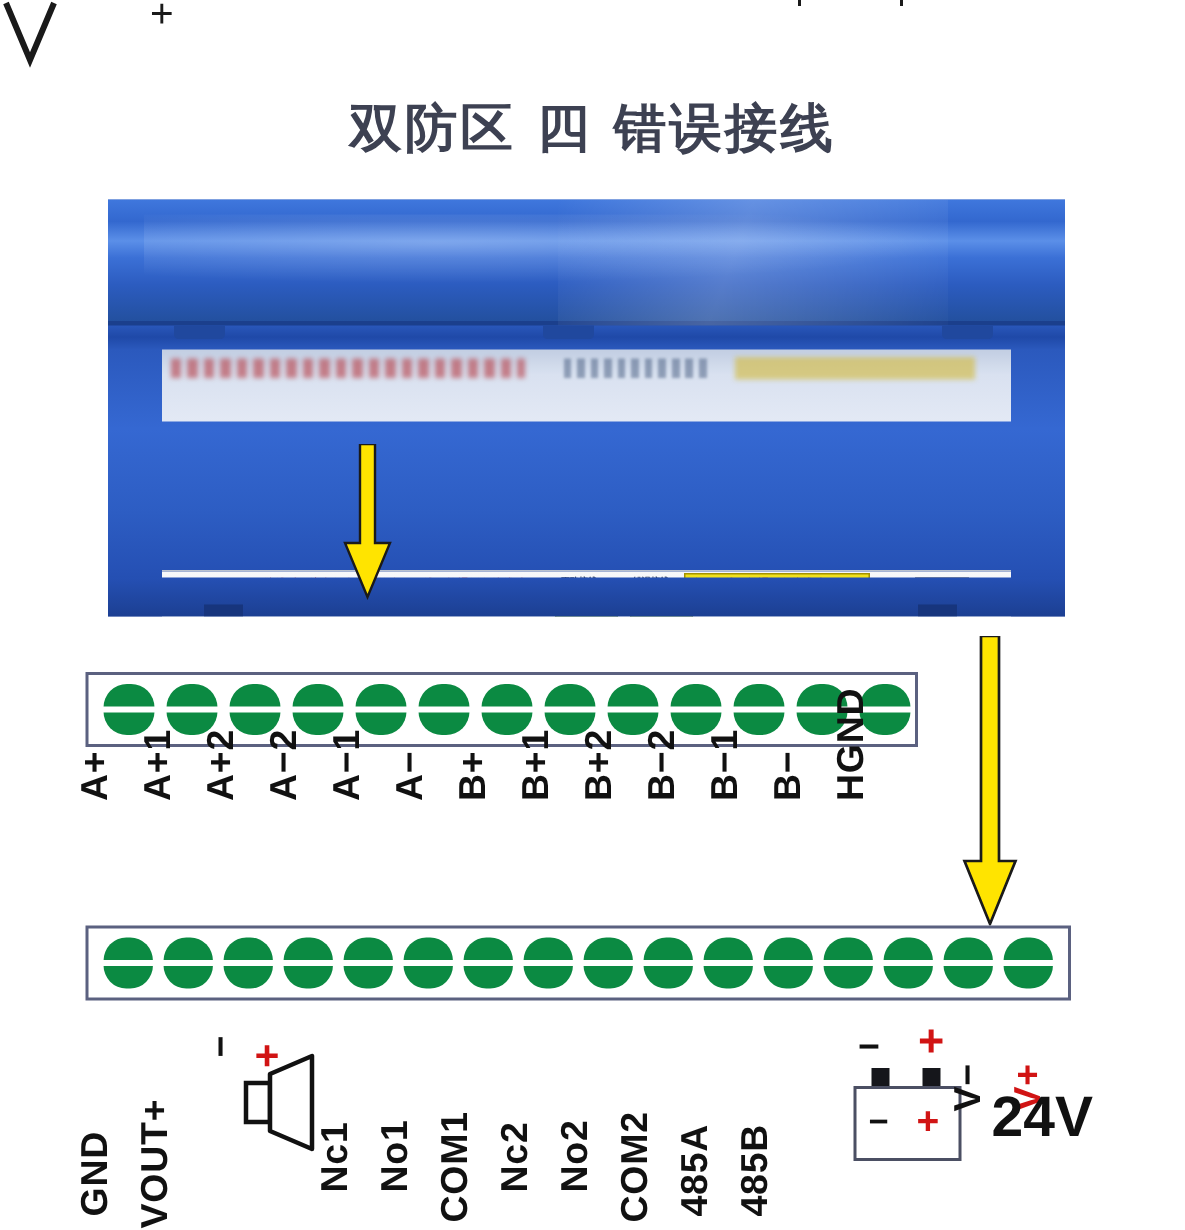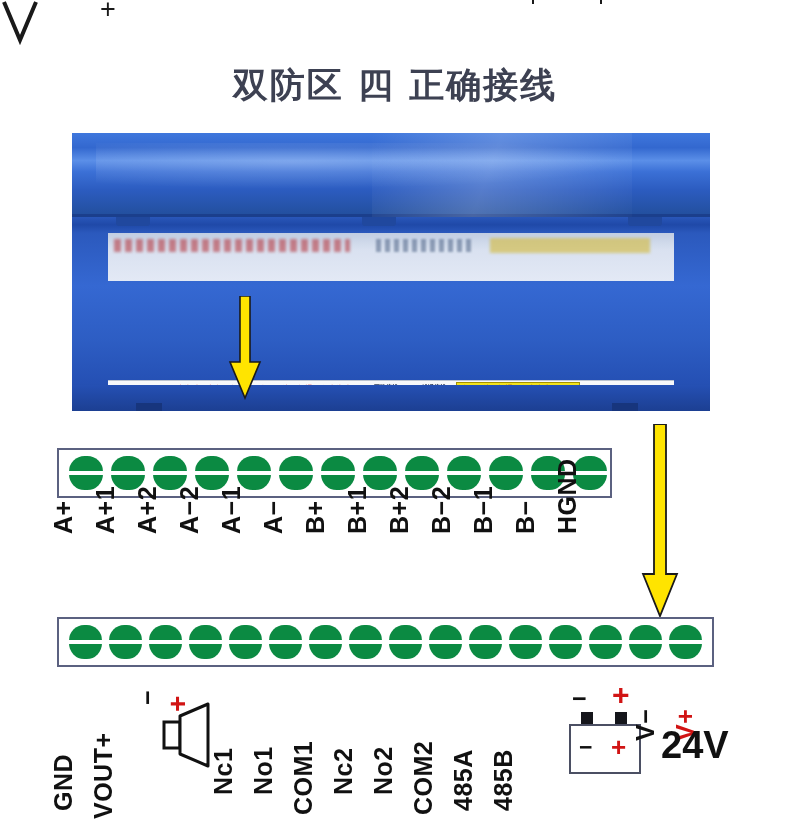--- a/index.html
+++ b/index.html
@@ -174,21 +174,21 @@
   <div id="frag-chevron">
     <svg width="40" height="46" viewBox="0 0 40 46">
         <polyline points="4,2 20,40 36,2" fill="none" stroke="#1a1a1a" stroke-width="4"></polyline>
       </svg>
   </div>
 
   <div id="frag-tiny-text"></div>
   <div id="frag-box"></div>
   <div id="frag-right-tick"></div>
 
-  <div id="title">双防区 四 正确接线</div>
+  <div id="title">双防区 四 错误接线</div>
 
   <div id="device">
 
     <div id="lid"></div>
     <div id="lid-sheen"></div>
     <div class="lid-tab" style="left:44px;"></div>
     <div class="lid-tab" style="left:290px;"></div>
     <div class="lid-tab" style="left:556px;"></div>
 
     <div id="plate">

